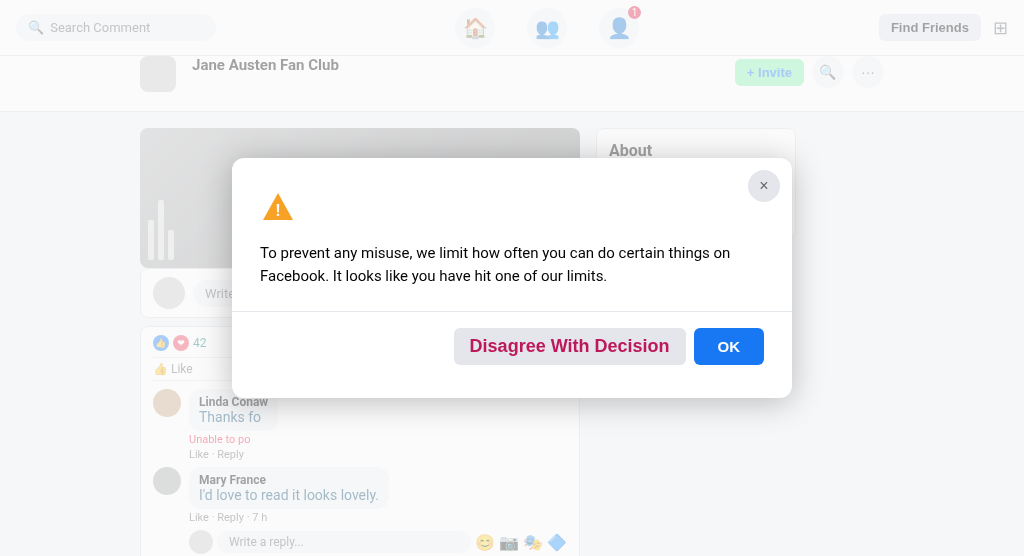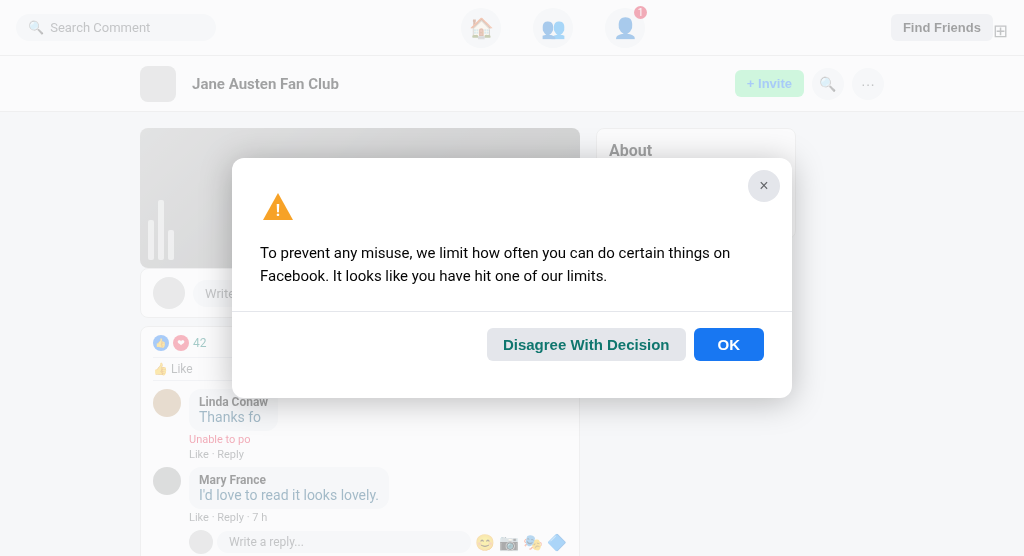--- a/index.html
+++ b/index.html
@@ -63,40 +63,41 @@
       top: -2px;
       right: -2px;
       background: #e41e3f;
       color: #fff;
       font-size: 10px;
       border-radius: 10px;
       padding: 1px 4px;
     }
     .nav-right {
       display: flex;
-      align-items: flex-end;
+      align-items: center;
+      gap: 12px;
     }
     .find-friends-btn {
       background: #e4e6eb;
       border: none;
       border-radius: 6px;
       padding: 6px 12px;
       font-size: 13px;
       font-weight: 600;
       color: #050505;
       cursor: pointer;
     }
     .grid-icon { font-size: 18px; color: #65676b; }
 
     
     .group-header {
       background: #fff;
       padding: 0 140px;
       display: flex;
-      align-items: center;
+      align-items: flex-start;
       gap: 16px;
       height: 56px;
       border-bottom: 1px solid #ddd;
     }
     .group-avatar {
       width: 36px;
       height: 36px;
       border-radius: 8px;
       background: #ccc;
     }
@@ -301,25 +302,25 @@
     }
     .modal-footer {
       display: flex;
       justify-content: flex-end;
       gap: 8px;
       padding: 16px 28px 24px 28px;
       border-top: 1px solid #e4e6eb;
     }
     .disagree-btn {
       background: #e4e6eb;
-      color: #0f766e;
+      color: #be185d;
       border: none;
       border-radius: 6px;
       padding: 8px 16px;
-      font-size: 15px;
+      font-size: 18px;
       font-weight: 600;
       cursor: pointer;
     }
     .ok-btn {
       background: #1877f2;
       color: #fff;
       border: none;
       border-radius: 6px;
       padding: 8px 24px;
       font-size: 15px;

